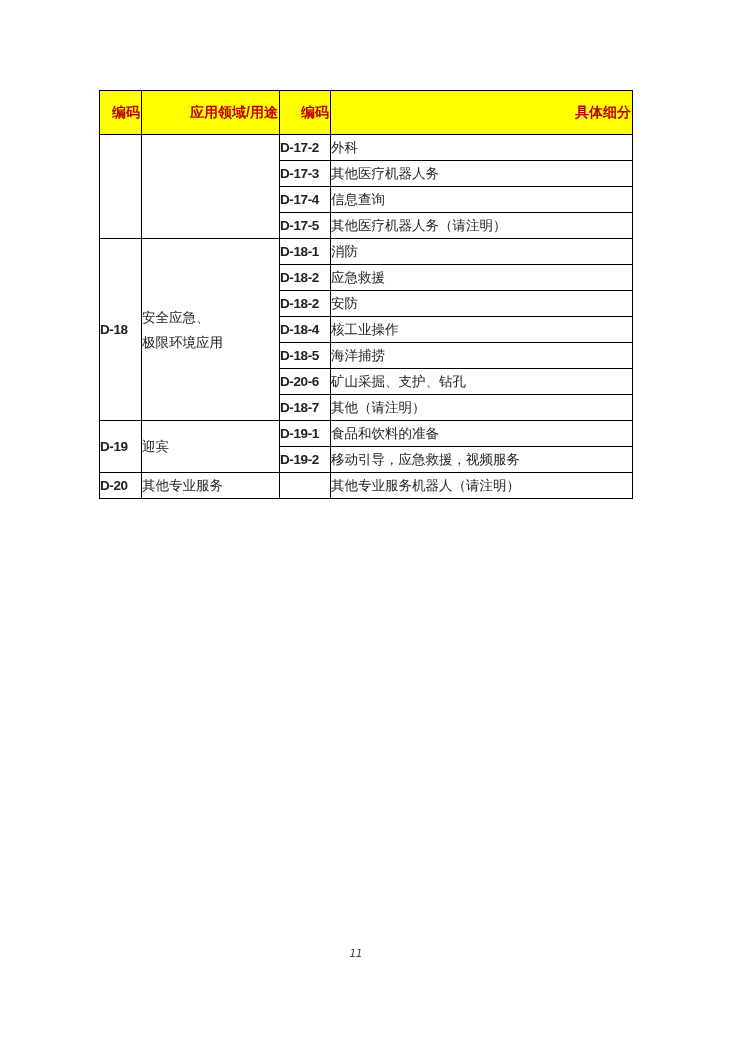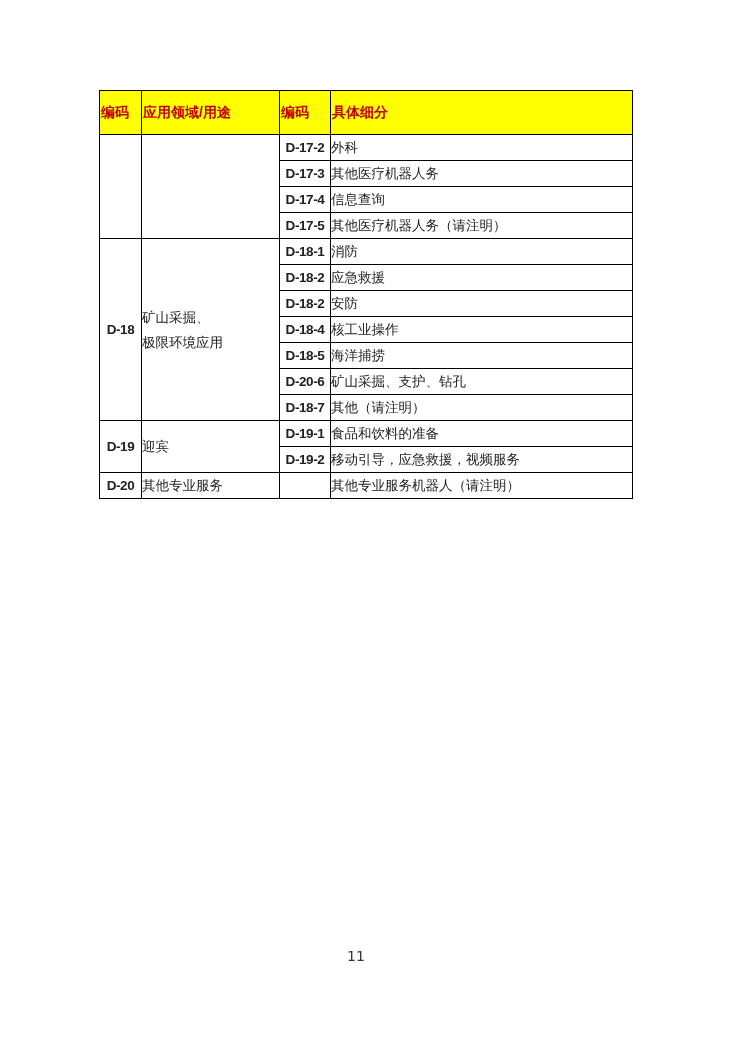--- a/index.html
+++ b/index.html
@@ -29,36 +29,35 @@
     overflow: hidden;
     white-space: nowrap;
   }
   table.doc-table th {
     background: #ffff00;
     color: #c00000;
     font-family: "Liberation Sans", sans-serif;
     font-weight: bold;
     font-size: 14px;
     height: 41px;
-    text-align: left;
+    text-align: right;
     vertical-align: middle;
   }
   table.doc-table td {
     height: 25px;
     font-size: 13.5px;
     color: #212121;
     vertical-align: middle;
     padding: 0;
   }
   td.cell-code {
     font-family: "Liberation Sans", sans-serif;
     font-weight: bold;
     font-size: 13px;
     letter-spacing: -0.4px;
-    text-align: center;
   }
   td.cell-domain {
     text-align: left;
     padding-left: 9px;
     line-height: 25px;
     white-space: normal;
   }
   td.cell-domain .dline {
     line-height: 25px;
   }
@@ -67,22 +66,23 @@
     padding-left: 10px;
     font-family: Liberation Serif, serif;
   }
   .page-number {
     position: absolute;
     left: 0;
     top: 948px;
     width: 712px;
     text-align: center;
     font-family: "DejaVu Sans", sans-serif;
-    font-size: 14px;
+    font-size: 10px;
     color: #30363d;
+    font-style: italic;
   }
 </style>
 </head>
 <body>
 
 <div class="page">
 
   <table class="doc-table">
     <colgroup>
       <col style="width:42px">
@@ -115,21 +115,21 @@
         <td class="cell-detail">信息查询</td>
       </tr>
       <tr>
         <td class="cell-code">D-17-5</td>
         <td class="cell-detail">其他医疗机器人务（请注明）</td>
       </tr>
 
       <tr>
         <td class="cell-code" rowspan="7">D-18</td>
         <td class="cell-domain" rowspan="7">
-          <div class="dline">矿山采掘、</div>
+          <div class="dline">安全应急、</div>
           <div class="dline">极限环境应用</div>
         </td>
         <td class="cell-code">D-18-1</td>
         <td class="cell-detail">消防</td>
       </tr>
       <tr>
         <td class="cell-code">D-18-2</td>
         <td class="cell-detail">应急救援</td>
       </tr>
       <tr>

